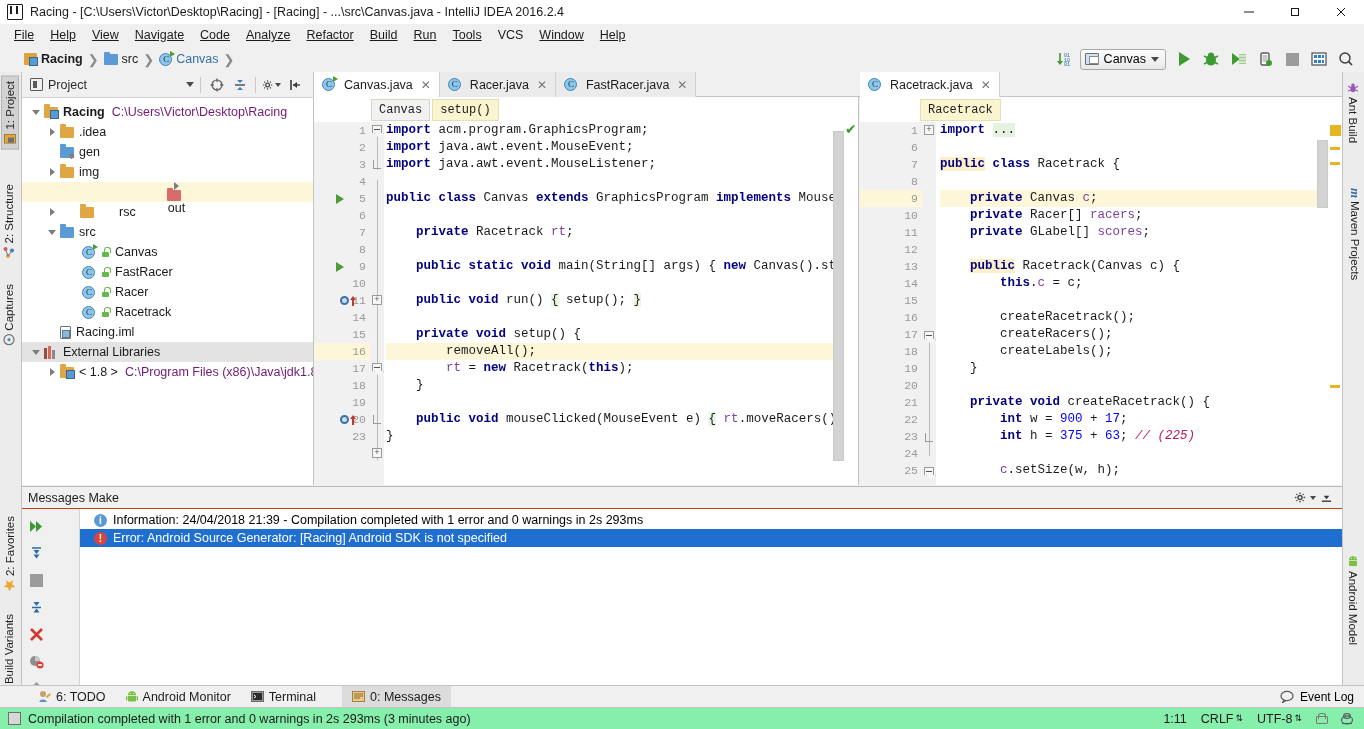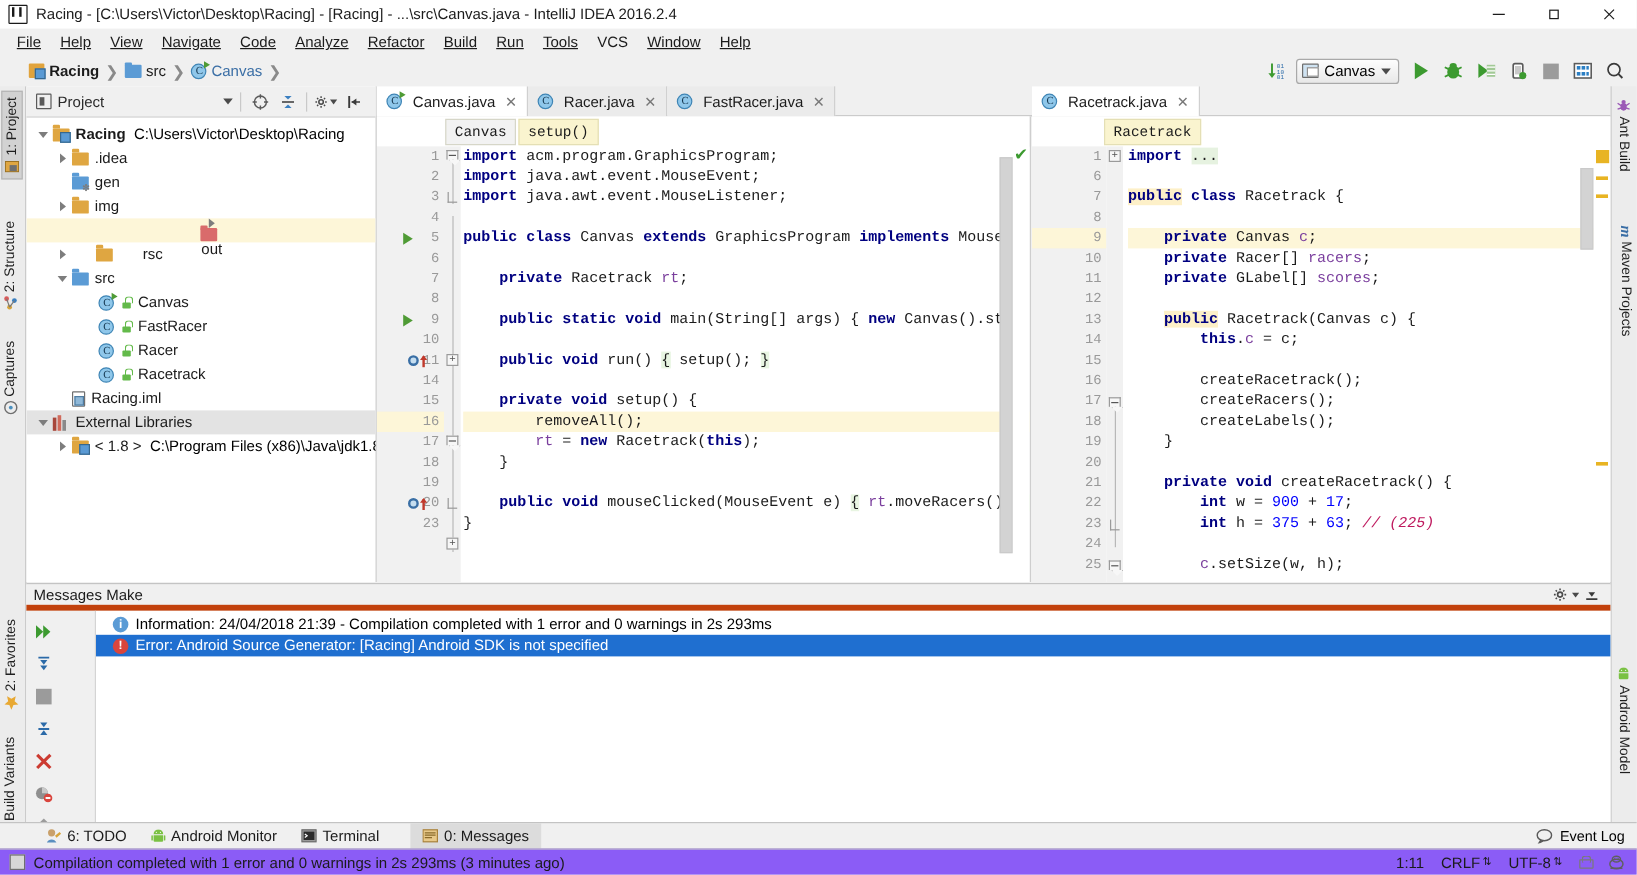--- a/index.html
+++ b/index.html
@@ -170,21 +170,21 @@
   .tw .arr-c {
     width: 0; height: 0; border-left: 5px solid #7d7d7d;
     border-top: 4px solid transparent; border-bottom: 4px solid transparent;
   }
   .tw .arr-o {
     width: 0; height: 0; border-top: 5px solid #7d7d7d;
     border-left: 4px solid transparent; border-right: 4px solid transparent;
   }
   .tlabel { color: #1a1a1a; }
   .tlabel.bold { font-weight: bold; }
-  .tpath { color: #000000; margin-left: 7px; }
+  .tpath { color: #701a75; margin-left: 7px; }
   .fld {
     width: 14px; height: 11px; flex: none; margin-right: 5px; position: relative; border-radius: 1px;
   }
   .fld::before { content:""; position:absolute; left:0; top:-2.5px; width:6px; height:3px; border-radius:1px 1px 0 0; }
   .fld.yellow { background:#dfa641; } .fld.yellow::before { background:#dfa641; }
   .fld.blue { background:#5b9bd5; }   .fld.blue::before { background:#5b9bd5; }
   .fld.red { background:#d96b6b; }    .fld.red::before { background:#d96b6b; }
   .fld.mod { background:#dfa641; }    .fld.mod::before { background:#dfa641; }
   .fld.mod::after {
     content:""; position:absolute; right:-1px; bottom:-1px; width:7px; height:7px;
@@ -324,21 +324,21 @@
     position: absolute; right: 1px; top: 1px; width: 12px; height: 12px;
     color: #3c9a30; font-size: 14px; line-height: 12px; font-family: "DejaVu Sans", sans-serif;
   }
 
   
   .messages {
     position: absolute; left: 22px; top: 486px; right: 22px; height: 199px;
     background: #f7f7f7; border-top: 1px solid #b9b9b9;
   }
   .msg-head {
-    height: 22px; background: #f0f0f0; border-bottom: 5px solid #c2410c;
+    height: 22px; background: #f0f0f0; border-bottom: 1px solid #c2410c;
     display: flex; align-items: center; padding: 0 6px; font-size: 12.5px; color: #1b1b1b;
   }
   .msg-head .spacer { flex: 1; }
   .msg-head .hbtn { width: 20px; height: 18px; display: flex; align-items: center; justify-content: center; }
   .msg-body { position: absolute; top: 22px; left: 0; right: 0; bottom: 0; display: flex; }
   .msg-tools {
     width: 58px; background: #f0f0f0; border-right: 1px solid #d4d4d4;
     display: flex; flex-wrap: wrap; align-content: flex-start; padding-top: 4px;
   }
   .mt-btn { width: 29px; height: 27px; display: flex; align-items: center; justify-content: center; }
@@ -364,21 +364,21 @@
   .bb-tab {
     display: flex; align-items: center; gap: 5px; height: 22px; padding: 0 10px;
     font-size: 12.5px; color: #1b1b1b;
   }
   .bb-tab.active { background: #dcdcdc; margin-left: 16px; }
   .bb-right { margin-left: auto; display: flex; align-items: center; padding-right: 10px; gap: 6px; }
 
   
   .statusbar {
     position: absolute; left: 0; bottom: 0; width: 1364px; height: 22px;
-    background: #8b5cf6; border-top: 1px solid #c3c3c3; display: flex; align-items: center;
+    background: #86efac; border-top: 1px solid #c3c3c3; display: flex; align-items: center;
     font-size: 12.5px; color: #1b1b1b;
   }
   .sb-icon {
     width: 13px; height: 13px; border: 1.4px solid #6f6f6f; background: #d7d7d7;
     margin-left: 8px; margin-right: 7px; flex: none;
   }
   .sb-right { margin-left: auto; display: flex; align-items: center; gap: 14px; padding-right: 10px; }
   .sb-item { display: flex; align-items: center; gap: 2px; }
   .updn { font-size: 9px; line-height: 9px; }
   .ic-lock2 { width: 10px; height: 11px; position: relative; }

